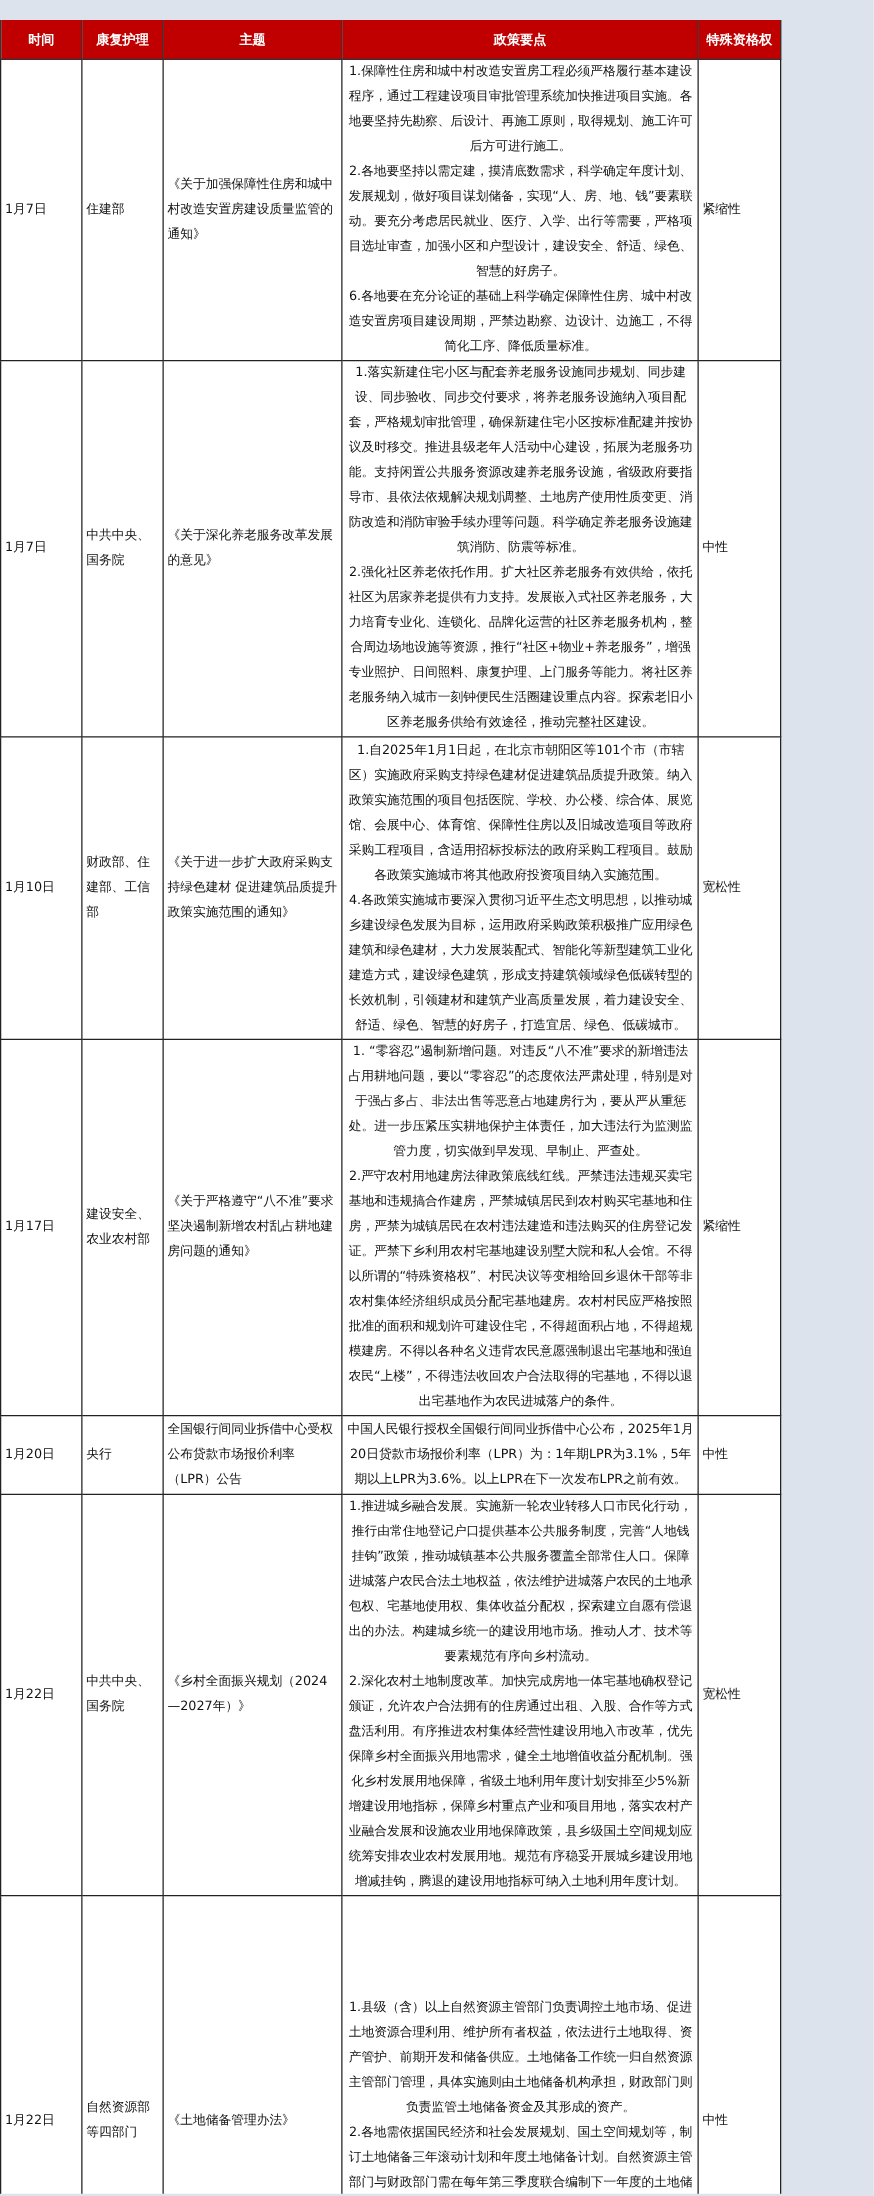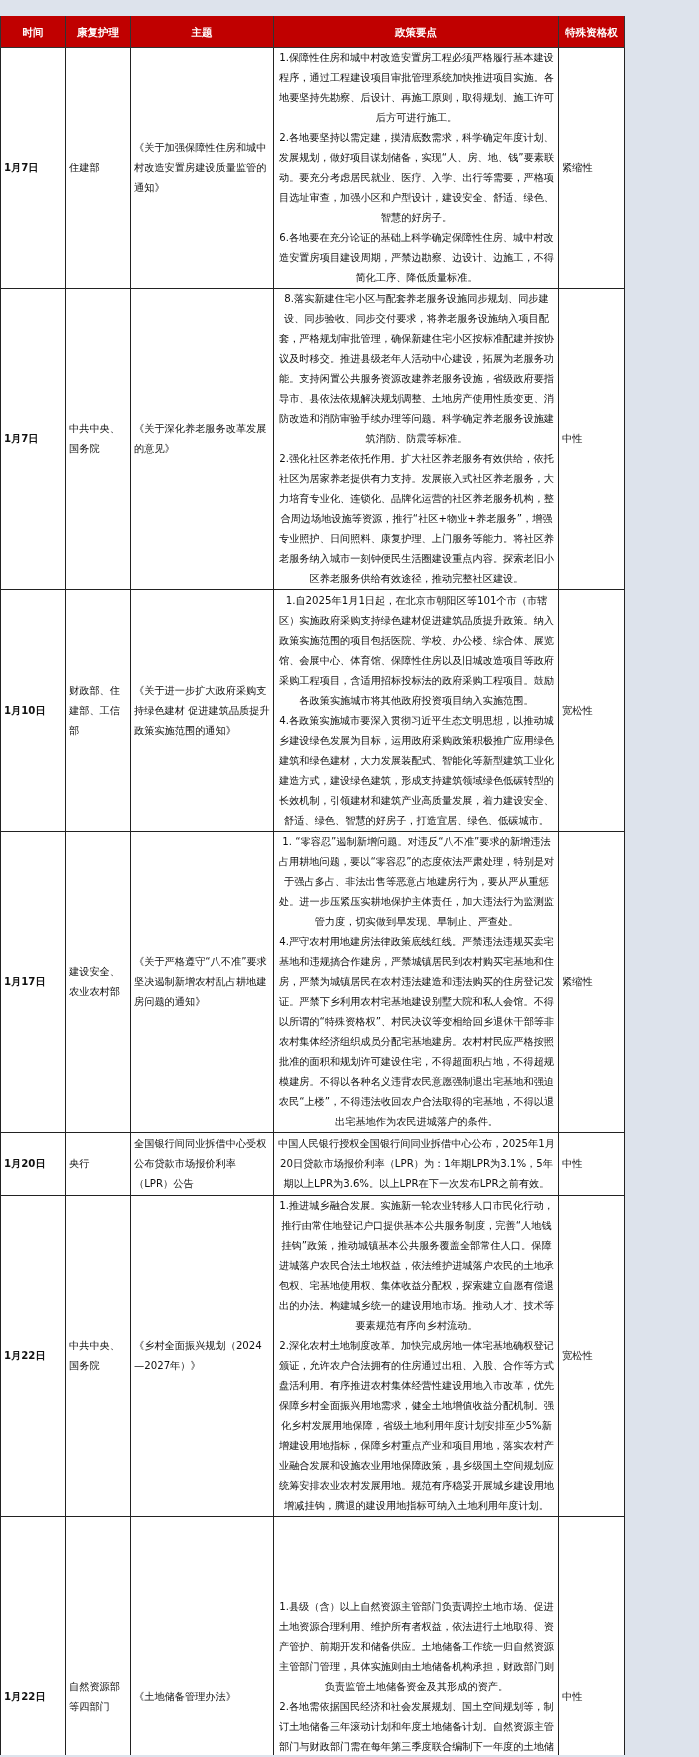--- a/index.html
+++ b/index.html
@@ -37,21 +37,21 @@
       border: 1px solid #222;
       vertical-align: middle;
       text-align: left;
       padding: 0 3px;
     }
     table.policy td.points {
       text-align: center;
       padding: 0 3px 0 4px;
       word-break: break-all;
     }
-    td.date { white-space: nowrap; font-weight: bold; }
+    td.date { white-space: nowrap; }
     .line { display: block; }
     .footer {
       position: absolute; left: 0; top: 1736px;
       width: 624px; height: 21px;
       font-size: 10.2px; line-height: 21px;
       padding-left: 3px; box-sizing: border-box;
       background: #ffffff;
     }
     .bottom-band {
       position: absolute; left: 0; top: 1755px; width: 699px; height: 2px; background: #dde3ec;
@@ -90,21 +90,21 @@
           <span class="line">6.各地要在充分论证的基础上科学确定保障性住房、城中村改造安置房项目建设周期，严禁边勘察、边设计、边施工，不得简化工序、降低质量标准。</span>
         </td>
         <td>紧缩性</td>
       </tr>
 
       <tr style="height:275px">
         <td class="date">1月7日</td>
         <td>中共中央、国务院</td>
         <td>《关于深化养老服务改革发展的意见》</td>
         <td class="points">
-          <span class="line">8.落实新建住宅小区与配套养老服务设施同步规划、同步建设、同步验收、同步交付要求，将养老服务设施纳入项目配套，严格规划审批管理，确保新建住宅小区按标准配建并按协议及时移交。推进县级老年人活动中心建设，拓展为老服务功能。支持闲置公共服务资源改建养老服务设施，省级政府要指导市、县依法依规解决规划调整、土地房产使用性质变更、消防改造和消防审验手续办理等问题。科学确定养老服务设施建筑消防、防震等标准。</span>
+          <span class="line">1.落实新建住宅小区与配套养老服务设施同步规划、同步建设、同步验收、同步交付要求，将养老服务设施纳入项目配套，严格规划审批管理，确保新建住宅小区按标准配建并按协议及时移交。推进县级老年人活动中心建设，拓展为老服务功能。支持闲置公共服务资源改建养老服务设施，省级政府要指导市、县依法依规解决规划调整、土地房产使用性质变更、消防改造和消防审验手续办理等问题。科学确定养老服务设施建筑消防、防震等标准。</span>
           <span class="line">2.强化社区养老依托作用。扩大社区养老服务有效供给，依托社区为居家养老提供有力支持。发展嵌入式社区养老服务，大力培育专业化、连锁化、品牌化运营的社区养老服务机构，整合周边场地设施等资源，推行“社区+物业+养老服务”，增强专业照护、日间照料、康复护理、上门服务等能力。将社区养老服务纳入城市一刻钟便民生活圈建设重点内容。探索老旧小区养老服务供给有效途径，推动完整社区建设。</span>
         </td>
         <td>中性</td>
       </tr>
 
       <tr style="height:242px">
         <td class="date">1月10日</td>
         <td>财政部、住建部、工信部</td>
         <td>《关于进一步扩大政府采购支持绿色建材 促进建筑品质提升政策实施范围的通知》</td>
         <td class="points">
@@ -113,21 +113,21 @@
         </td>
         <td>宽松性</td>
       </tr>
 
       <tr style="height:270px">
         <td class="date">1月17日</td>
         <td>建设安全、农业农村部</td>
         <td>《关于严格遵守“八不准”要求 坚决遏制新增农村乱占耕地建房问题的通知》</td>
         <td class="points">
           <span class="line">1. “零容忍”遏制新增问题。对违反“八不准”要求的新增违法占用耕地问题，要以“零容忍”的态度依法严肃处理，特别是对于强占多占、非法出售等恶意占地建房行为，要从严从重惩处。进一步压紧压实耕地保护主体责任，加大违法行为监测监管力度，切实做到早发现、早制止、严查处。</span>
-          <span class="line">4.严守农村用地建房法律政策底线红线。严禁违法违规买卖宅基地和违规搞合作建房，严禁城镇居民到农村购买宅基地和住房，严禁为城镇居民在农村违法建造和违法购买的住房登记发证。严禁下乡利用农村宅基地建设别墅大院和私人会馆。不得以所谓的“特殊资格权”、村民决议等变相给回乡退休干部等非农村集体经济组织成员分配宅基地建房。农村村民应严格按照批准的面积和规划许可建设住宅，不得超面积占地，不得超规模建房。不得以各种名义违背农民意愿强制退出宅基地和强迫农民“上楼”，不得违法收回农户合法取得的宅基地，不得以退出宅基地作为农民进城落户的条件。</span>
+          <span class="line">2.严守农村用地建房法律政策底线红线。严禁违法违规买卖宅基地和违规搞合作建房，严禁城镇居民到农村购买宅基地和住房，严禁为城镇居民在农村违法建造和违法购买的住房登记发证。严禁下乡利用农村宅基地建设别墅大院和私人会馆。不得以所谓的“特殊资格权”、村民决议等变相给回乡退休干部等非农村集体经济组织成员分配宅基地建房。农村村民应严格按照批准的面积和规划许可建设住宅，不得超面积占地，不得超规模建房。不得以各种名义违背农民意愿强制退出宅基地和强迫农民“上楼”，不得违法收回农户合法取得的宅基地，不得以退出宅基地作为农民进城落户的条件。</span>
         </td>
         <td>紧缩性</td>
       </tr>
 
       <tr style="height:63px">
         <td class="date">1月20日</td>
         <td>央行</td>
         <td>全国银行间同业拆借中心受权公布贷款市场报价利率（LPR）公告</td>
         <td class="points">
           <span class="line">中国人民银行授权全国银行间同业拆借中心公布，2025年1月20日贷款市场报价利率（LPR）为：1年期LPR为3.1%，5年期以上LPR为3.6%。以上LPR在下一次发布LPR之前有效。</span>

